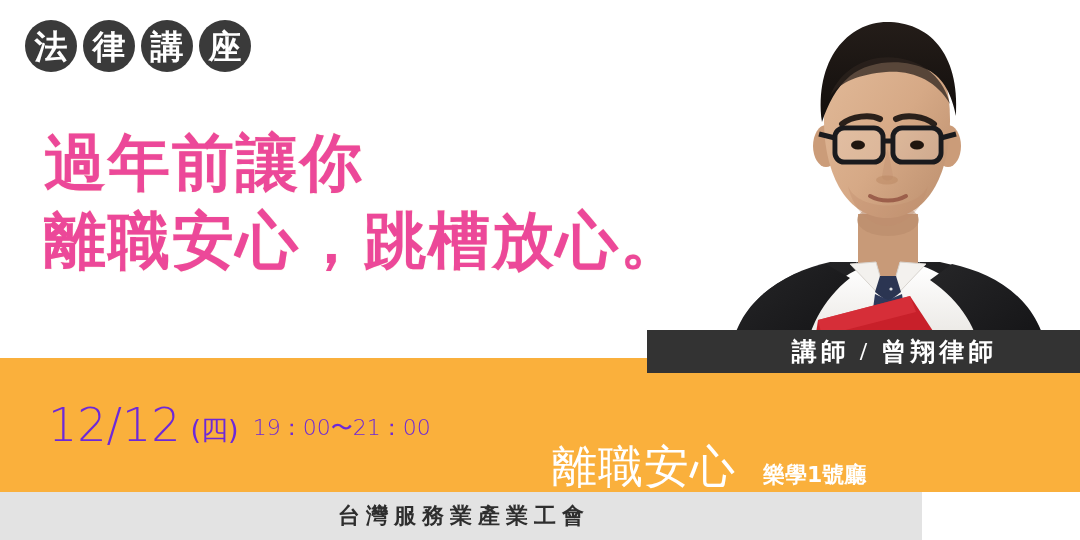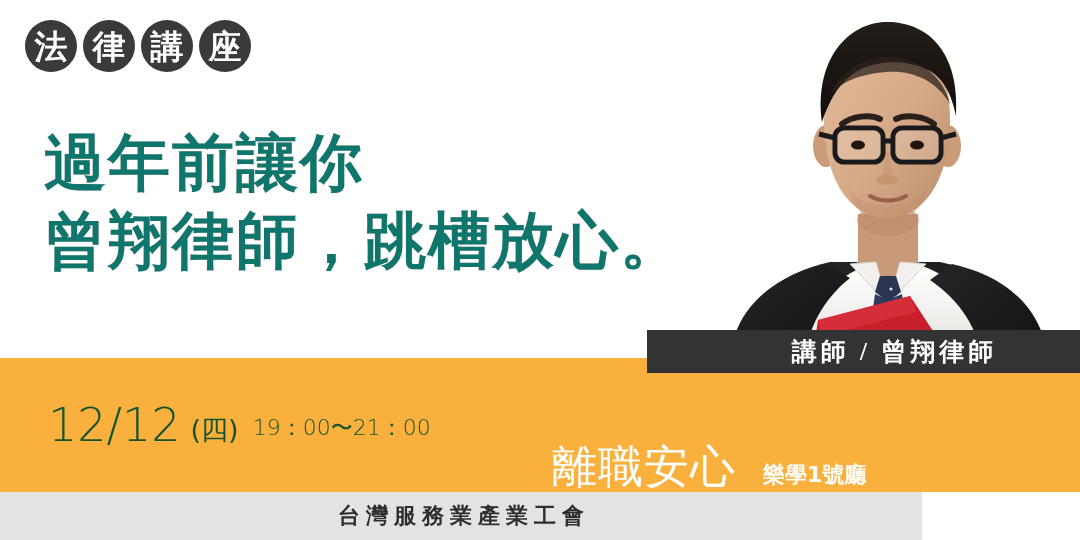--- a/index.html
+++ b/index.html
@@ -47,21 +47,21 @@
     font-size: 33px;
     line-height: 1;
     letter-spacing: 0;
   }
 
   
   .headline {
     position: absolute;
     left: 44px; top: 124px;
     z-index: 11;
-    color: #0f766e;
+    color: #ec4899;
     font-family: "DejaVu Serif", "Liberation Serif", serif;
     font-weight: 700;
     font-size: 62px;
     line-height: 78px;
     letter-spacing: 2px;
     white-space: nowrap;
     text-shadow: 0 0 1px rgba(234,106,45,.35);
   }
   .headline .hl-line { display: block; }
   .headline .hl-line.l2 { margin-left: 0px; }
@@ -109,21 +109,21 @@
     width: 1080px; height: 134px;
     display: flex;
     align-items: center;
   }
   .date-block {
     position: absolute;
     left: 48px; top: 0;
     height: 134px;
     display: flex;
     align-items: center;
-    color: #14532d;
+    color: #6d28d9;
     white-space: nowrap;
   }
   .date-main {
     font-family: "DejaVu Sans", "Liberation Sans", sans-serif;
     font-weight: 300;
     font-size: 46px;
     line-height: 1;
     letter-spacing: 0px;
   }
   .date-day {
@@ -206,21 +206,21 @@
 
   <div class="badge">
     <div class="badge-chip">法</div>
     <div class="badge-chip">律</div>
     <div class="badge-chip">講</div>
     <div class="badge-chip">座</div>
   </div>
 
   <div class="headline">
     <span class="hl-line l1">過年前讓你</span>
-    <span class="hl-line l2">曾翔律師，跳槽放心。</span>
+    <span class="hl-line l2">離職安心，跳槽放心。</span>
   </div>
 
   <div class="photo">
     <svg width="390" height="360" viewBox="0 0 390 360" xmlns="http://www.w3.org/2000/svg">
       <defs>
         <clipPath id="pclip">
             <rect x="0" y="0" width="390" height="360"></rect>
           </clipPath>
         <linearGradient id="skinG" x1="0" y1="0" x2="1" y2="1">
           <stop offset="0%" stop-color="#e3bc9b"></stop>

